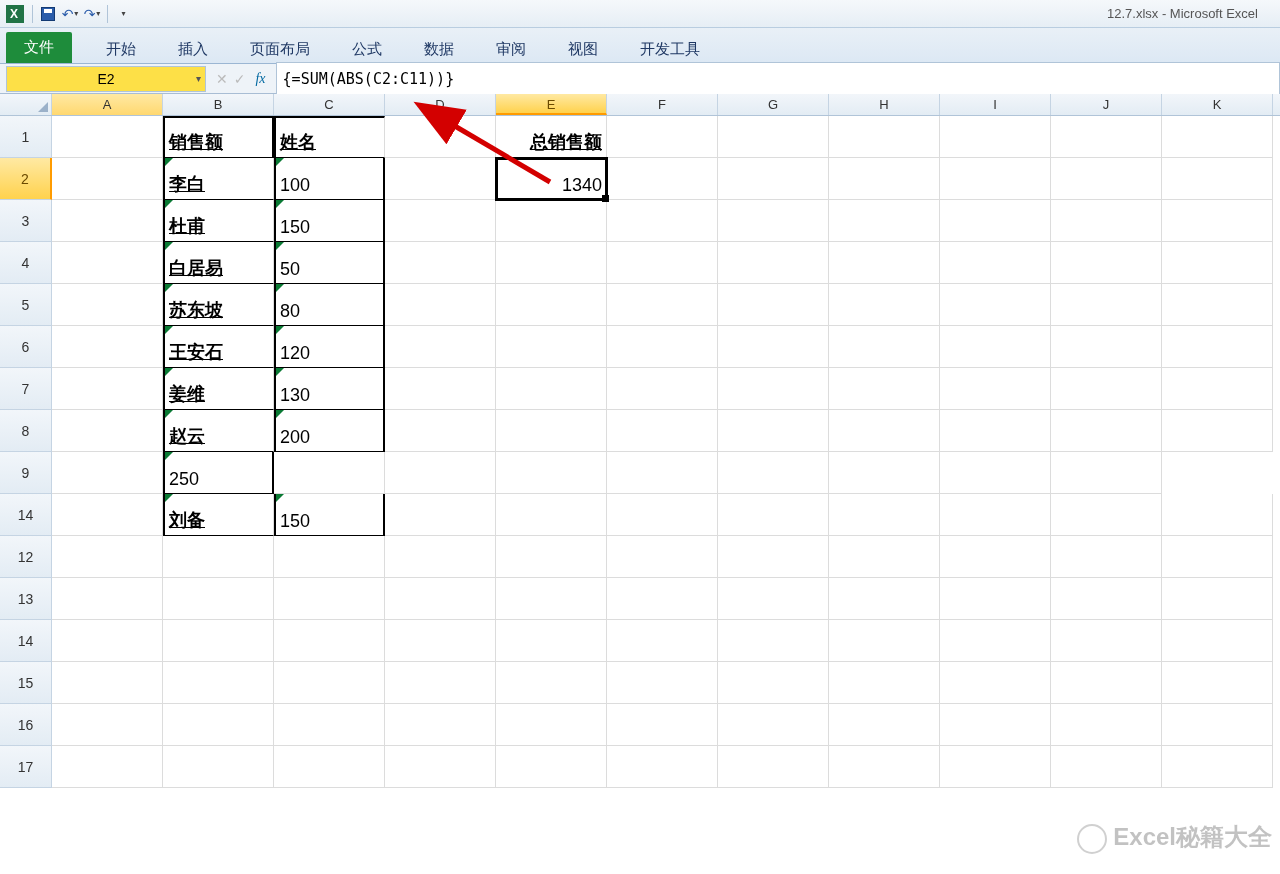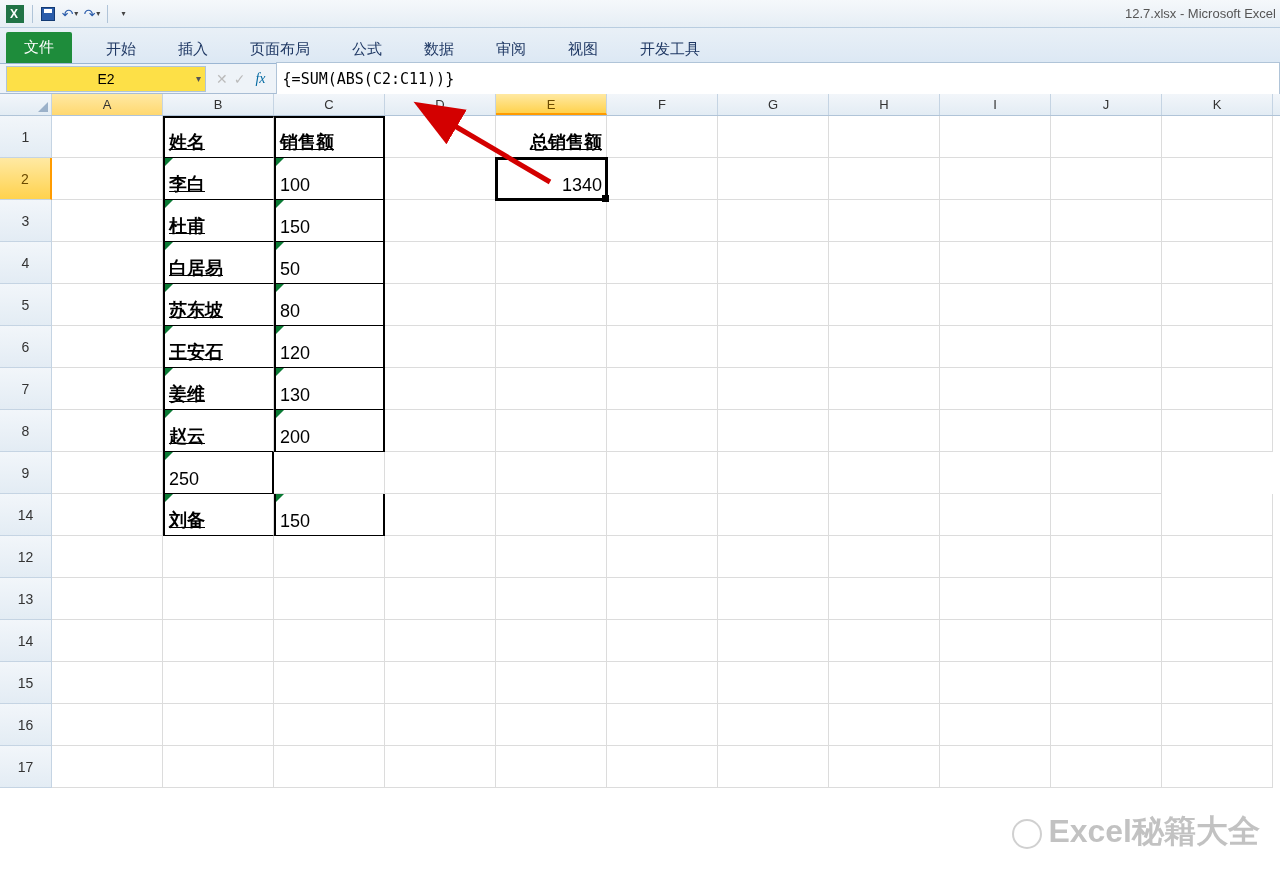--- a/index.html
+++ b/index.html
@@ -4,21 +4,21 @@
 <style>
 * { margin:0; padding:0; box-sizing:border-box; }
 body { font-family:"Microsoft YaHei","SimSun",Arial,sans-serif; font-size:14px; background:#fff; width:1280px; height:874px; overflow:hidden; position:relative; user-select:none; }
 
 
 .qat { height:28px; background:linear-gradient(#f5f8fb,#e6eef5); border-bottom:1px solid #b9cde0; display:flex; align-items:center; padding:0 6px; position:relative; }
 .qat .appicon { width:18px; height:18px; background:#217346; position:relative; margin-right:4px; }
 .qat .appicon::after { content:"X"; color:#fff; font:bold 12px Arial; position:absolute; left:4px; top:2px; }
 .qat .sep { width:1px; height:18px; background:#b0c4d8; margin:0 4px; }
 .qat .btn { width:22px; height:22px; display:flex; align-items:center; justify-content:center; cursor:pointer; }
-.qat .title { position:absolute; right:4px; font-size:13px; color:#555; }
+.qat .title { position:absolute; right:22px; font-size:13px; color:#555; }
 .save-ico { width:14px; height:14px; background:#2a5caa; border:1px solid #133a73; position:relative; }
 .save-ico::after{ content:""; position:absolute; top:1px; left:2px; width:8px; height:4px; background:#fff; }
 .undo-ico,.redo-ico { font-size:14px; color:#2a5caa; }
 .drop { font-size:8px; color:#444; margin-left:1px; }
 
 
 .tabs { height:36px; background:linear-gradient(#e9f0f7,#dce8f4); border-bottom:1px solid #9bb6d3; display:flex; align-items:flex-end; padding-left:6px; gap:26px; }
 .tab { font-size:15px; color:#1f3864; cursor:pointer; padding:4px 8px; }
 .tab.file { background:#1e8c3b; color:#fff; padding:6px 18px; border-radius:2px 2px 0 0; }
 
@@ -54,21 +54,21 @@
 
 
 .selbox { position:absolute; border:3px solid #000; pointer-events:none; }
 .selbox .handle{ position:absolute; right:-4px; bottom:-4px; width:7px; height:7px; background:#000; }
 
 
 .arrow { position:absolute; pointer-events:none; }
 .arrow svg { overflow:visible; }
 
 
-.wm { position:absolute; right:20px; bottom:20px; font-size:32px; color:rgba(80,80,80,.35); font-weight:bold; text-shadow:0 0 4px #fff; }
+.wm { position:absolute; right:8px; bottom:20px; font-size:24px; color:rgba(80,80,80,.35); font-weight:bold; text-shadow:0 0 4px #fff; }
 .wm .ico { display:inline-block; width:30px; height:30px; border:2px solid rgba(100,100,100,.3); border-radius:50%; vertical-align:middle; margin-right:6px; position:relative;}
 </style>
 </head>
 <body>
 
 <div class="qat">
   <div class="appicon"></div>
   <div class="sep"></div>
   <div class="btn">
       <div class="save-ico"></div>
@@ -128,25 +128,25 @@
     <div class="ch">H</div>
     <div class="ch">I</div>
     <div class="ch">J</div>
     <div class="ch">K</div>
   </div>
 
   <div class="rows" id="rows">
       <div class="row">
         <div class="rh">1</div>
         <div class="cell"></div>
+        <div class="cell bL bR bT bM">
+          <span class="bold">销售额</span>
+        </div>
         <div class="cell bL bT bM">
           <span class="bold">姓名</span>
-        </div>
-        <div class="cell bL bR bT bM">
-          <span class="bold">销售额</span>
         </div>
         <div class="cell"></div>
         <div class="cell rgt">
           <span class="bold">总销售额</span>
         </div>
         <div class="cell"></div>
         <div class="cell"></div>
         <div class="cell"></div>
         <div class="cell"></div>
         <div class="cell"></div>

